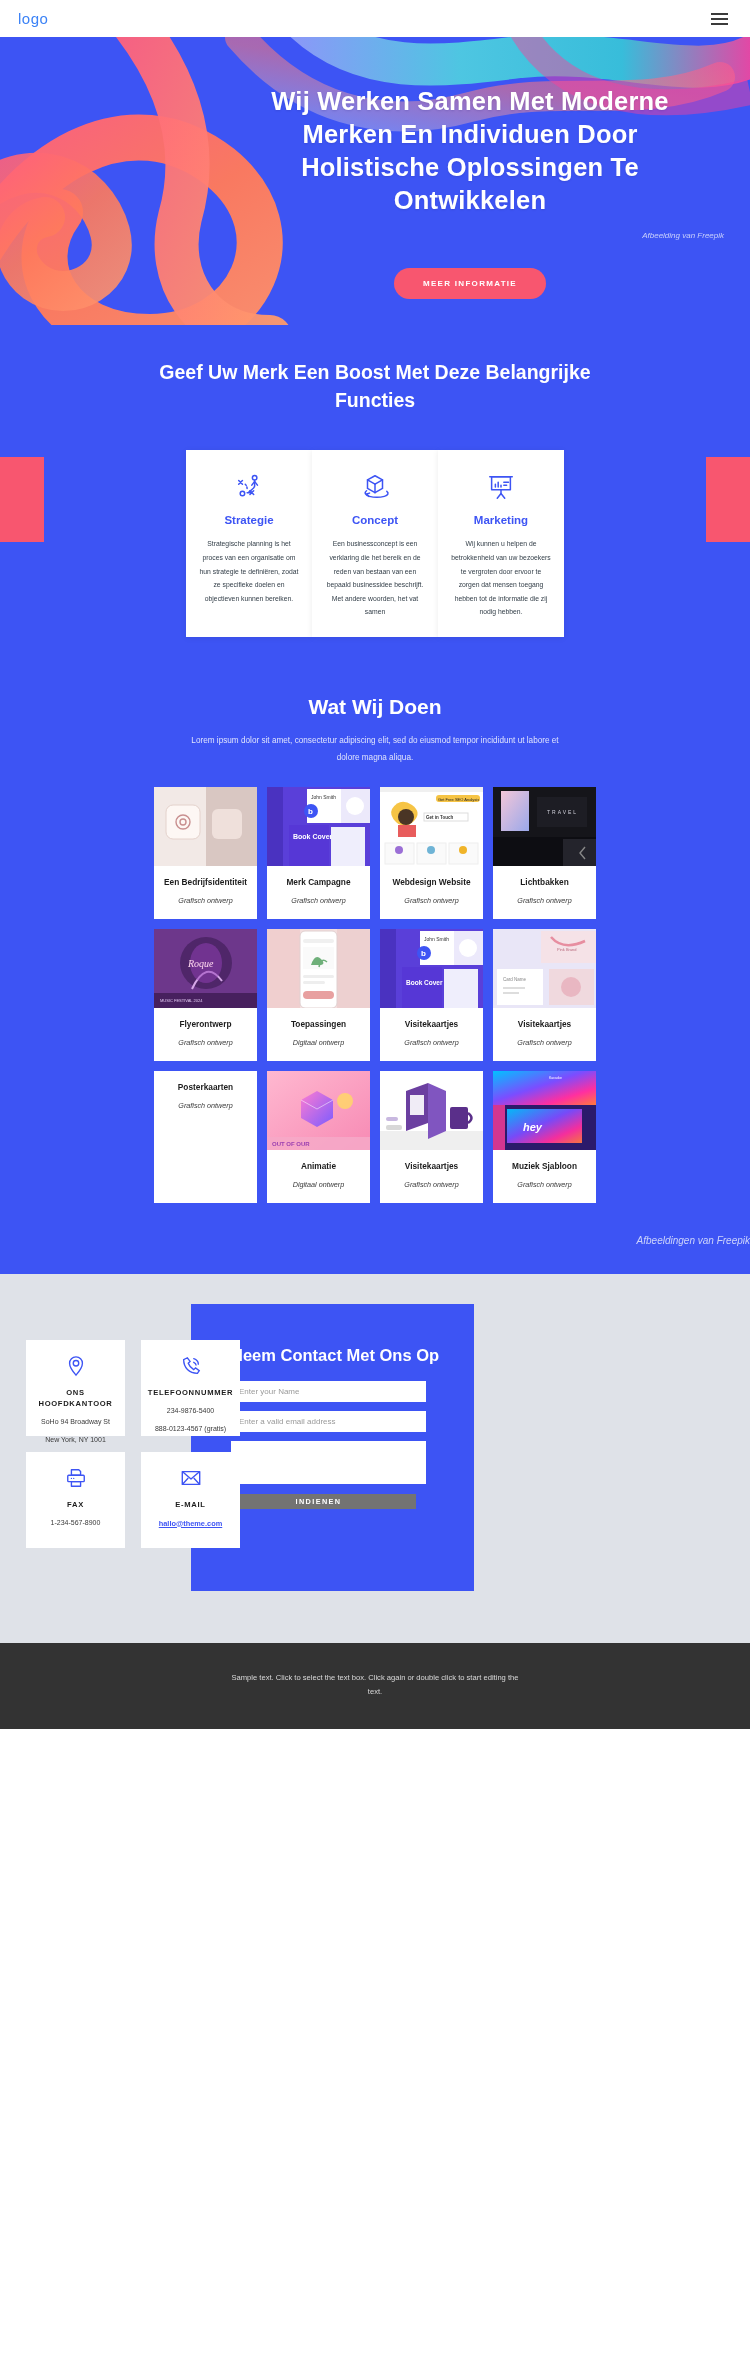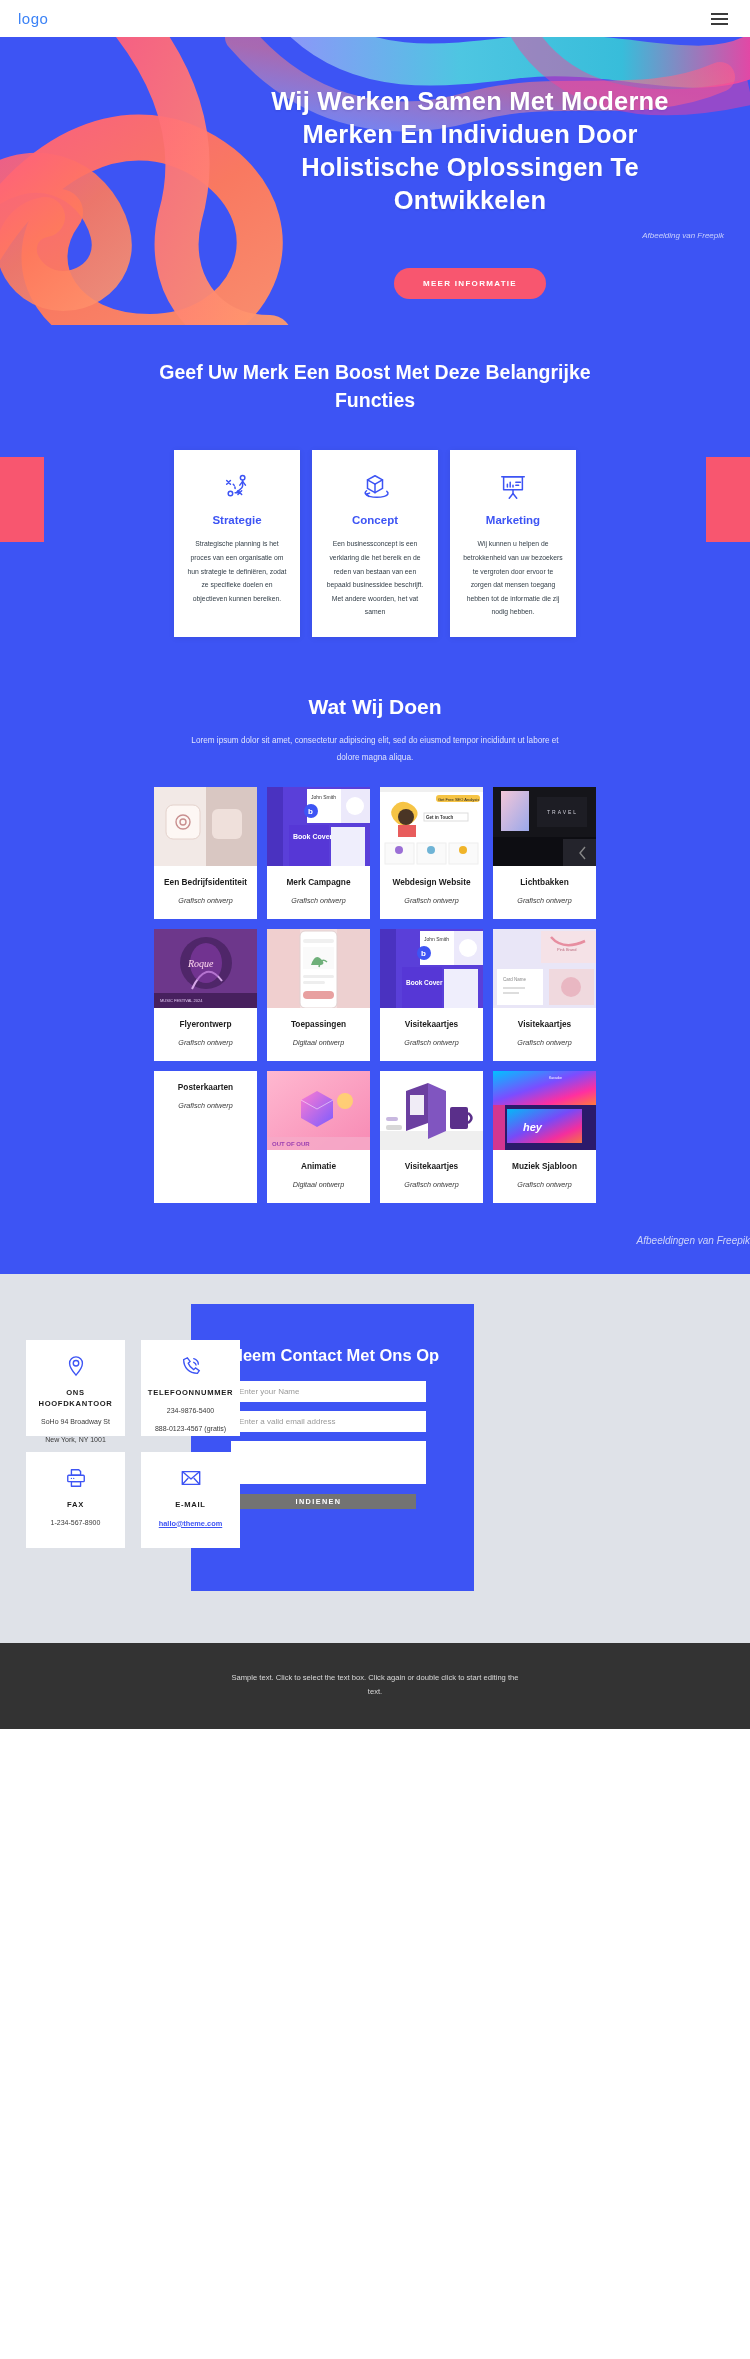--- a/index.html
+++ b/index.html
@@ -96,21 +96,21 @@
     position: absolute;
     height: 85px;
     background: #f8566f;
     top: 132px;
   }
   .feature-band-left { left: 0; width: 44px; }
   .feature-band-right { right: 0; width: 44px; }
   .feature-row {
     display: flex;
     justify-content: center;
-    gap: 12px;
+    gap: 0;
     margin-top: 36px;
     position: relative;
     z-index: 2;
   }
   .feature-card {
     background: #fff;
     width: 126px;
     padding: 20px 13px 18px;
     text-align: center;
     box-shadow: 0 1px 6px rgba(0,0,0,.08);

